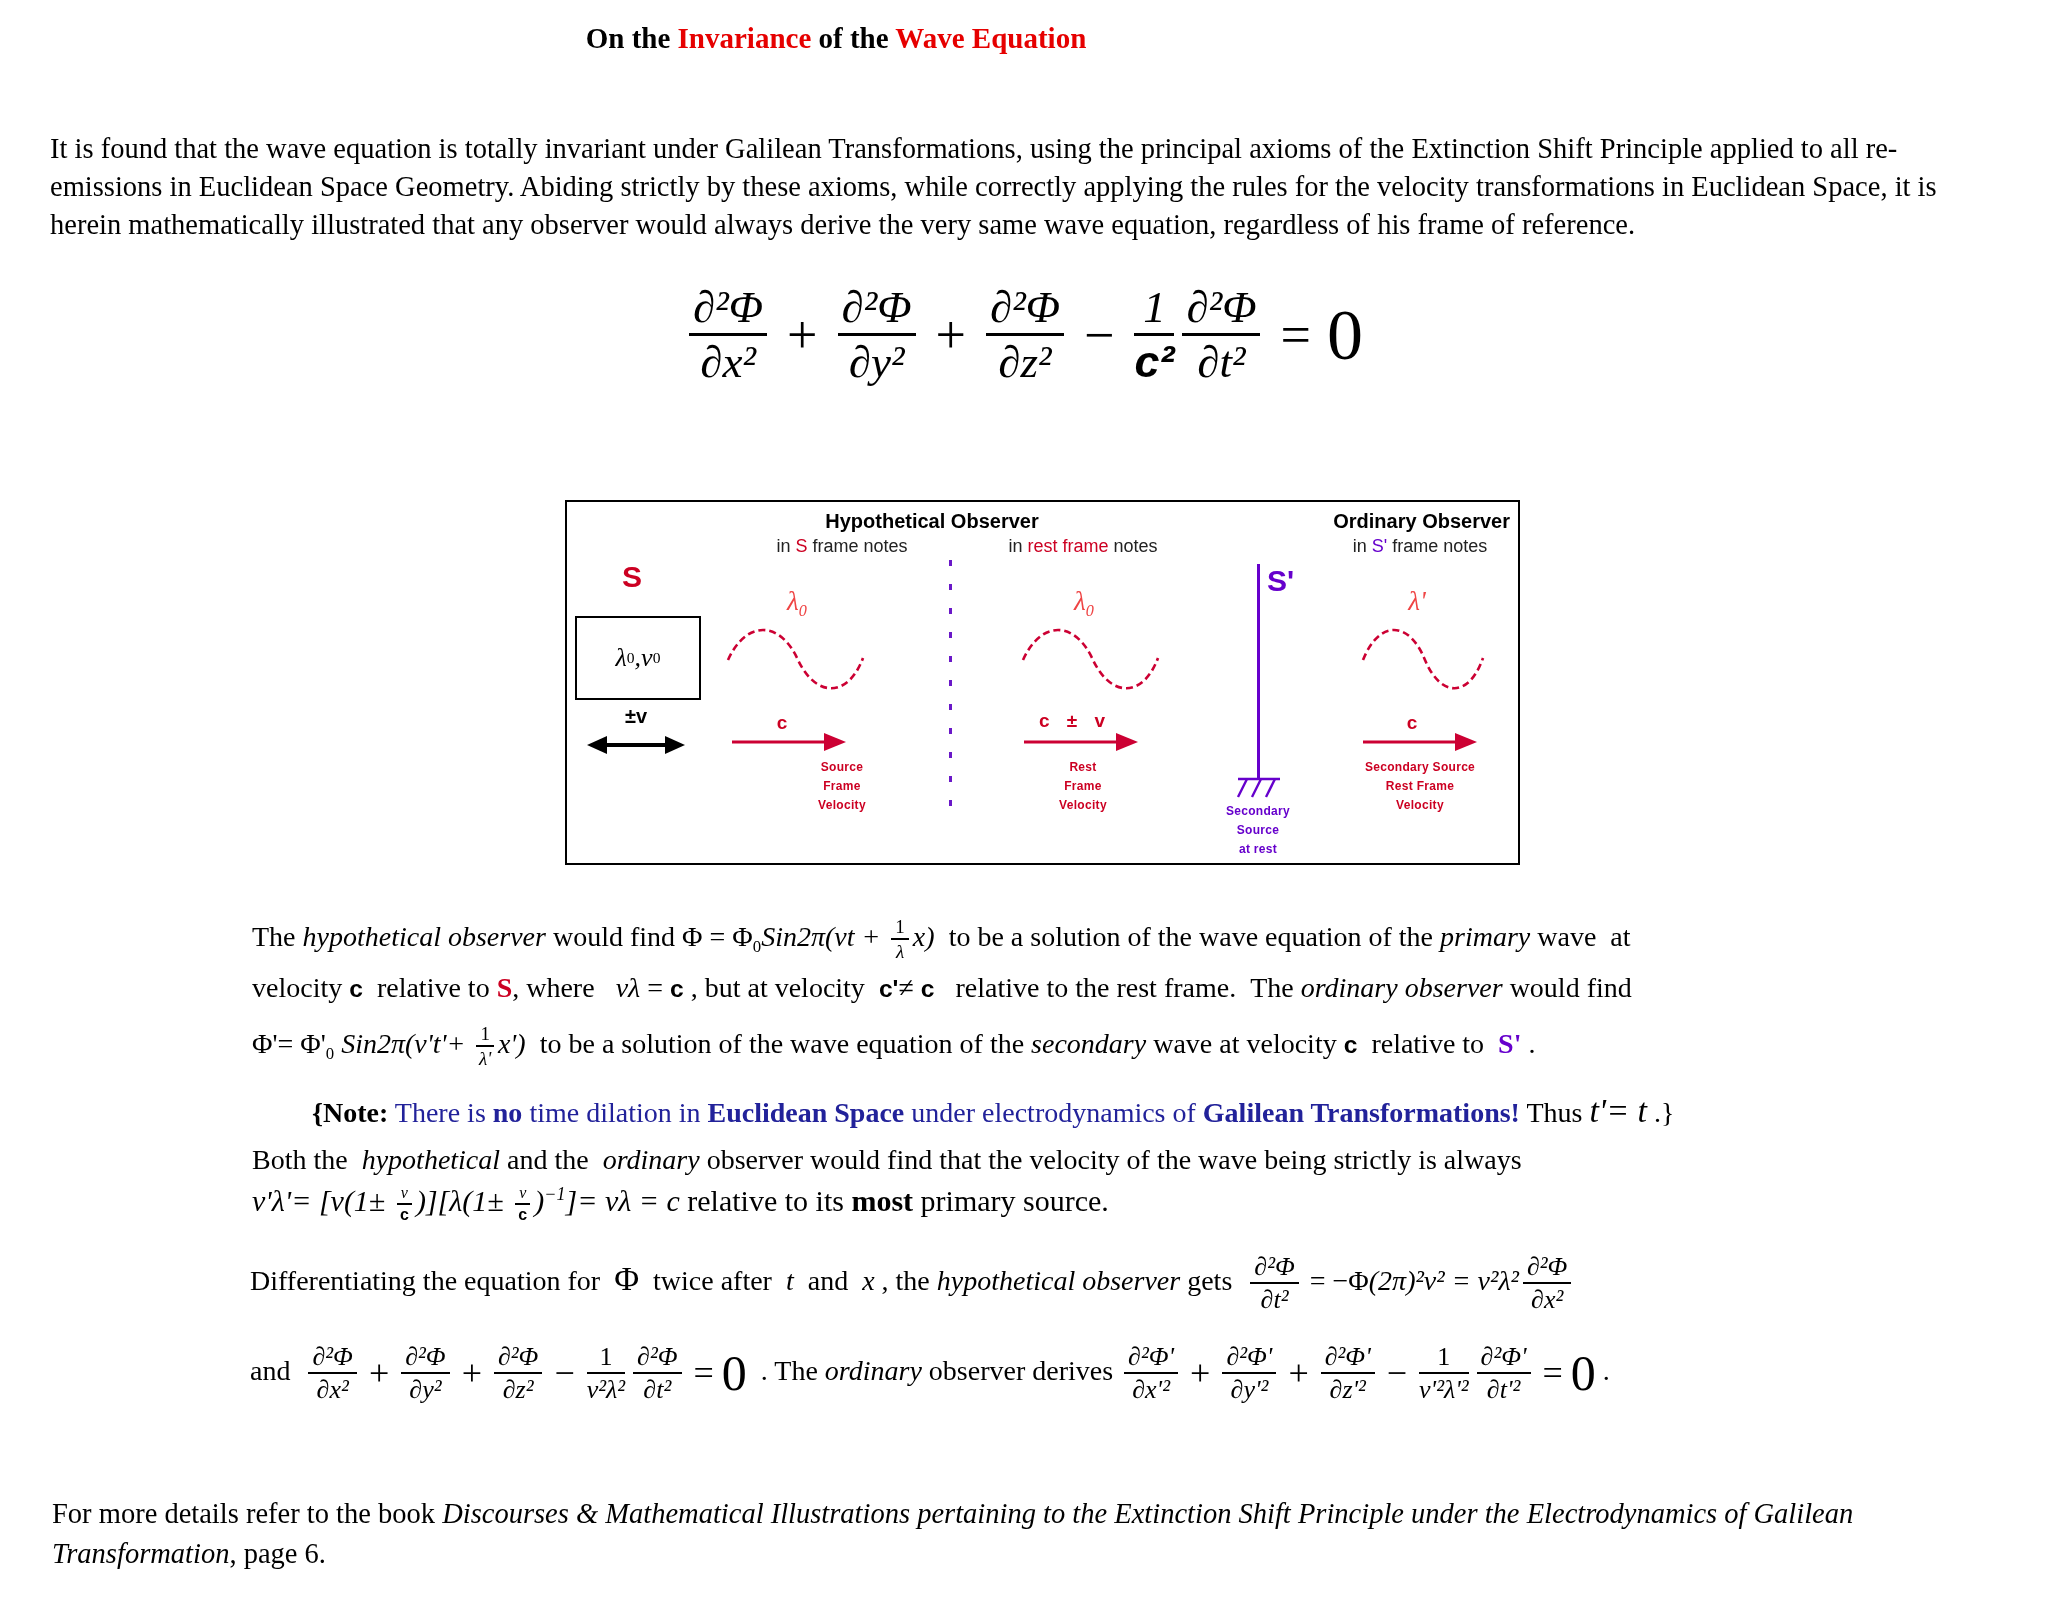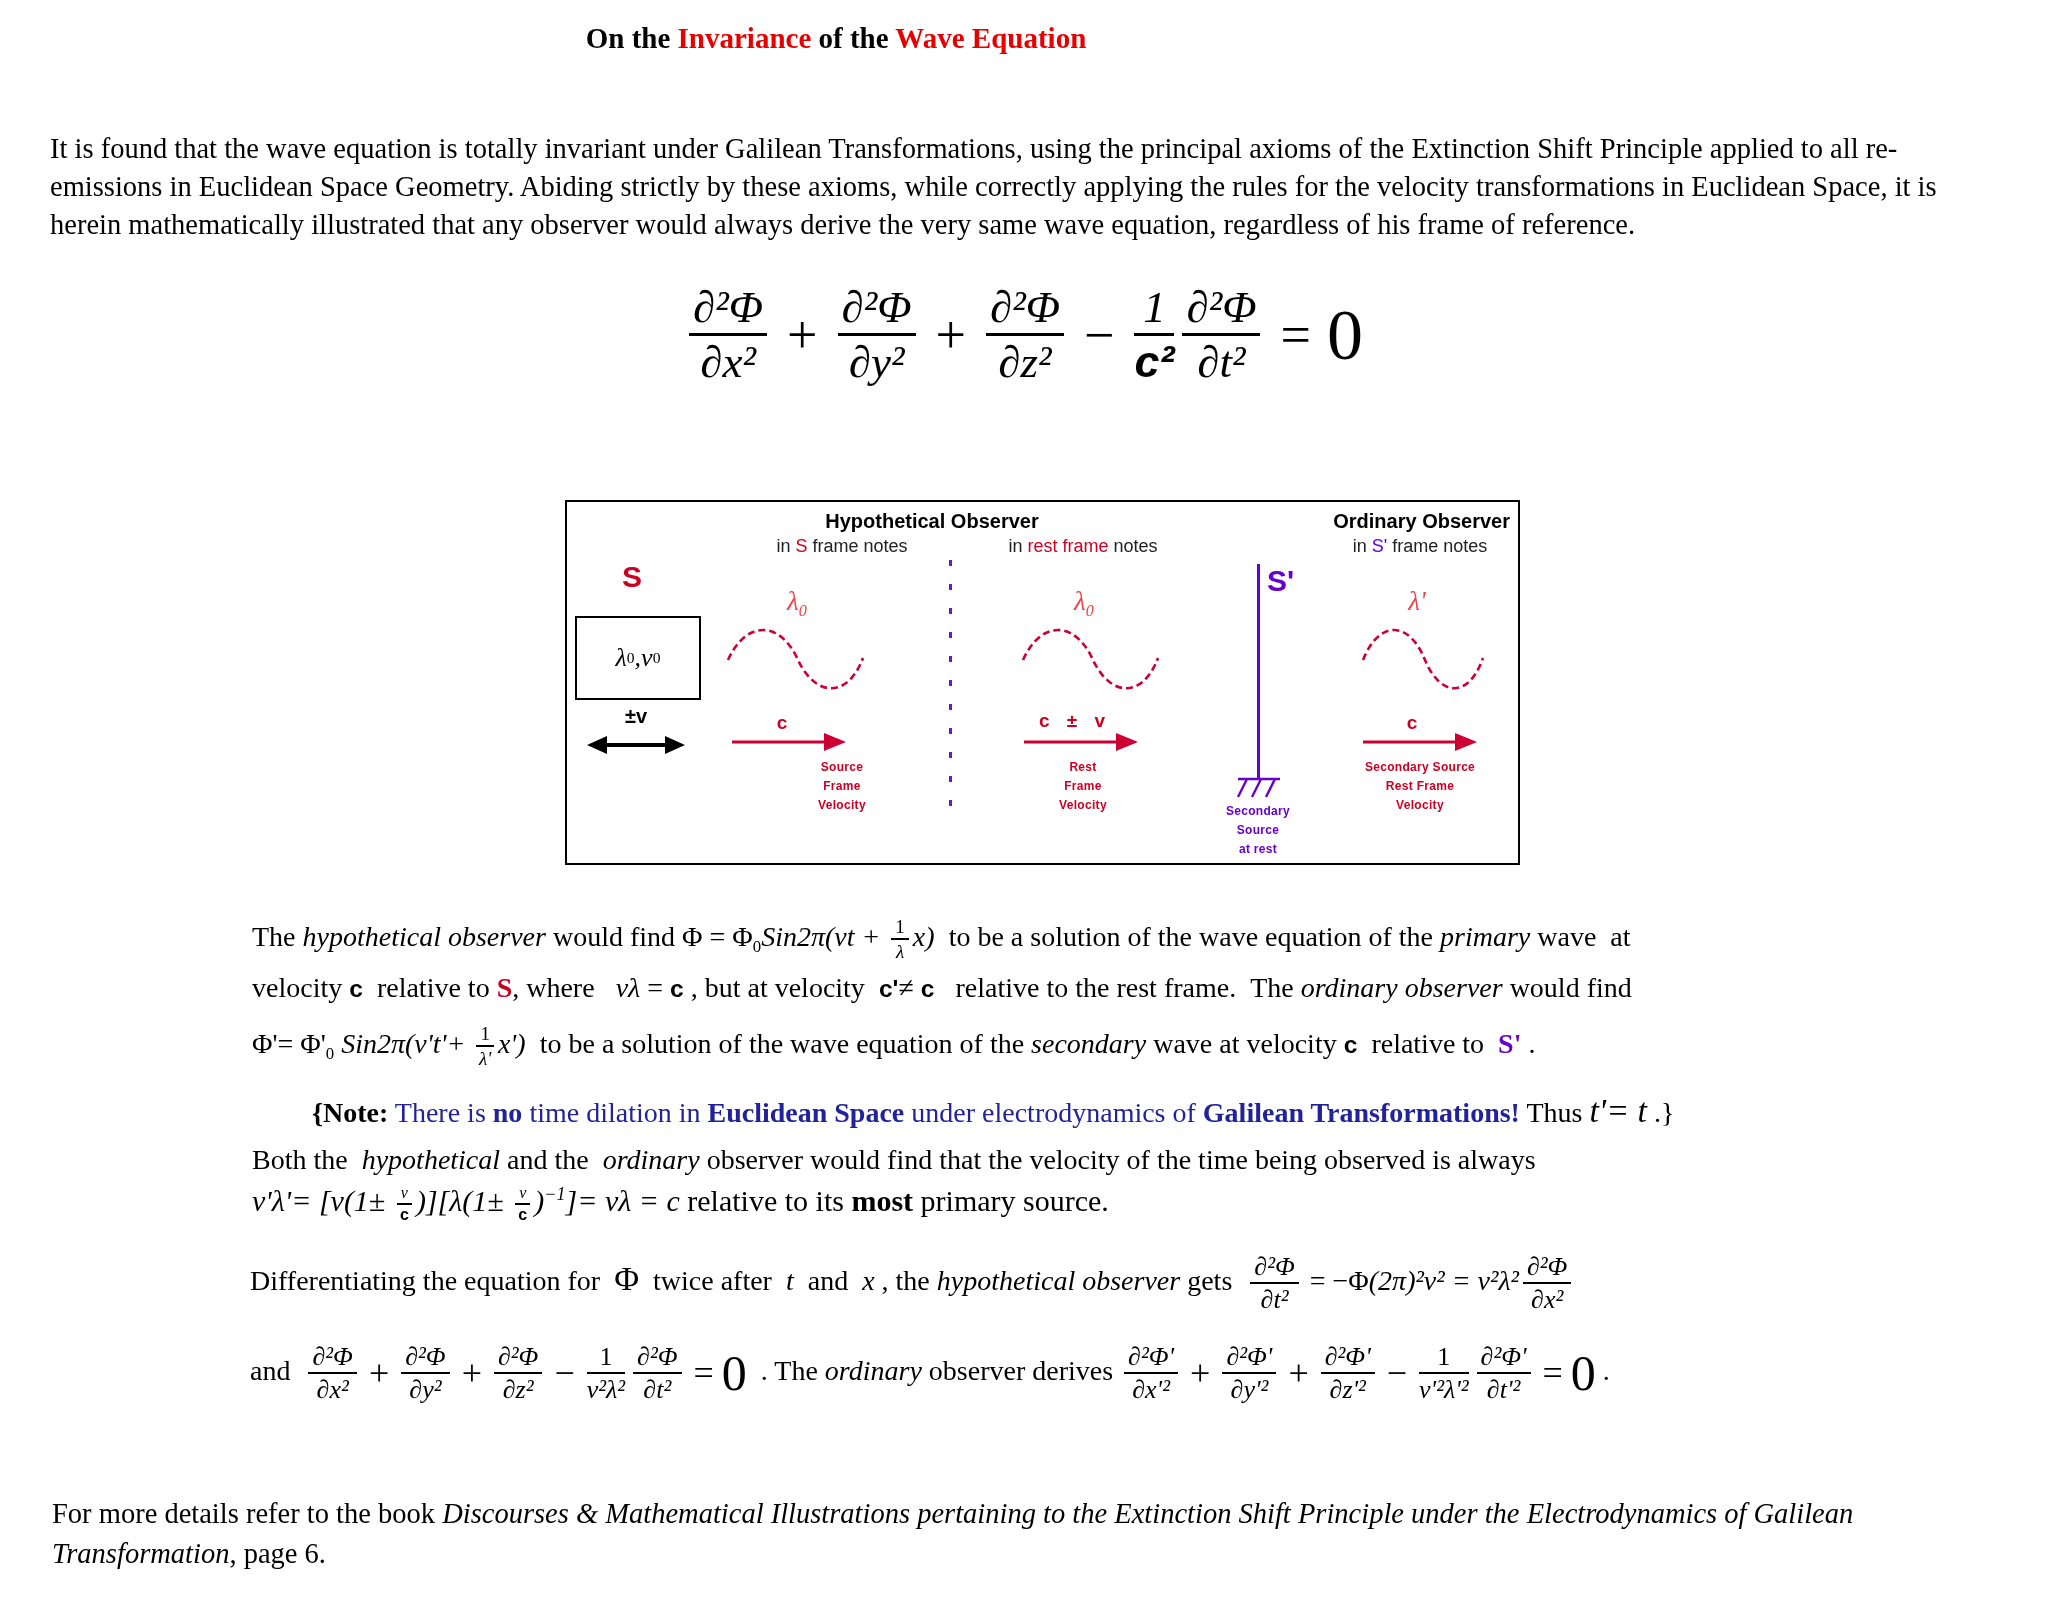--- a/index.html
+++ b/index.html
@@ -142,20 +142,20 @@
     </svg>
     <div class="dg-cap" style="left:768px;top:256px;width:170px;">Secondary Source
 Rest Frame
 Velocity</div>
   </div>
 
   <div class="line" style="left:252px;top:916px;"><span>The </span><span class="i">hypothetical observer</span><span> would find Φ = Φ</span><span class="sub">0</span><span class="i">Sin2π(νt + </span><span class="frac sf"><span class="num ">1</span><span class="den i">λ</span></span><span class="i">x)</span><span>&nbsp; to be a solution of the wave equation of the </span><span class="i">primary</span><span> wave&nbsp; at</span></div>
   <div class="line" style="left:252px;top:970px;"><span>velocity </span><span class="cc">c</span><span>&nbsp; relative to </span><span class="red b">S</span><span>, where &nbsp; </span><span class="i">νλ</span><span> = </span><span class="cc">c</span><span> , but at velocity &nbsp;</span><span class="cc">c'</span><span>≠ </span><span class="cc">c</span><span> &nbsp; relative to the rest frame. &nbsp;The </span><span class="i">ordinary observer</span><span> would find</span></div>
   <div class="line" style="left:252px;top:1023px;"><span>Φ'= Φ'</span><span class="sub">0</span><span class="i"> Sin2π(ν't'+ </span><span class="frac sf"><span class="num ">1</span><span class="den i">λ'</span></span><span class="i">x')</span><span>&nbsp; to be a solution of the wave equation of the </span><span class="i">secondary</span><span> wave at velocity </span><span class="cc">c</span><span>&nbsp; relative to &nbsp;</span><span class="purple b">S'</span><span> .</span></div>
   <div class="line" style="left:312px;top:1090px;"><span class="b">{</span><span class="bi">Note:</span><span class="navy"> There is </span><span class="navy b">no</span><span class="navy"> time dilation in </span><span class="navy bi">Euclidean Space</span><span class="navy"> under electrodynamics of </span><span class="navy bi">Galilean Transformations!</span><span> Thus </span><span class="i big">t'= t</span><span> .}</span></div>
-  <div class="line" style="left:252px;top:1142px;"><span>Both the &nbsp;</span><span class="i">hypothetical</span><span> and the &nbsp;</span><span class="i">ordinary</span><span> observer would find that the velocity of the time being observed is always</span></div>
+  <div class="line" style="left:252px;top:1142px;"><span>Both the &nbsp;</span><span class="i">hypothetical</span><span> and the &nbsp;</span><span class="i">ordinary</span><span> observer would find that the velocity of the wave being strictly is always</span></div>
   <div class="line" style="left:252px;top:1182px;font-size:30px;"><span class="i">ν'λ'= [ν(1± </span><span class="frac tf"><span class="num i">v</span><span class="den cc2">c</span></span><span class="i">)][λ(1± </span><span class="frac tf"><span class="num i">v</span><span class="den cc2">c</span></span><span class="i">)</span><span class="sup i">−1</span><span class="i">]= νλ = c</span><span> relative to its </span><span class="b">most</span><span> primary source.</span></div>
   <div class="line" style="left:250px;top:1252px;"><span>Differentiating the equation for &nbsp;</span><span class="big">Φ</span><span>&nbsp; twice after &nbsp;</span><span class="i">t</span><span>&nbsp; and &nbsp;</span><span class="i">x</span><span> , the </span><span class="i">hypothetical observer</span><span> gets &nbsp;</span><span class="frac mf i"><span class="num ">∂²Φ</span><span class="den ">∂t²</span></span><span> = −Φ</span><span class="i">(2π)²ν² = ν²λ²</span><span class="frac mf i"><span class="num ">∂²Φ</span><span class="den ">∂x²</span></span></div>
   <div class="line" style="left:250px;top:1342px;"><span>and &nbsp;</span><span class="frac mf i"><span class="num ">∂²Φ</span><span class="den ">∂x²</span></span><span class="op2">+</span><span class="frac mf i"><span class="num ">∂²Φ</span><span class="den ">∂y²</span></span><span class="op2">+</span><span class="frac mf i"><span class="num ">∂²Φ</span><span class="den ">∂z²</span></span><span class="op2">−</span><span class="frac mf"><span class="num ">1</span><span class="den i">ν²λ²</span></span><span class="frac mf i"><span class="num ">∂²Φ</span><span class="den ">∂t²</span></span><span class="op2">=</span><span class="zero2">0</span><span>&nbsp; . The </span><span class="i">ordinary</span><span> observer derives </span><span class="frac mf i"><span class="num ">∂²Φ'</span><span class="den ">∂x'²</span></span><span class="op2">+</span><span class="frac mf i"><span class="num ">∂²Φ'</span><span class="den ">∂y'²</span></span><span class="op2">+</span><span class="frac mf i"><span class="num ">∂²Φ'</span><span class="den ">∂z'²</span></span><span class="op2">−</span><span class="frac mf"><span class="num ">1</span><span class="den i">ν'²λ'²</span></span><span class="frac mf i"><span class="num ">∂²Φ'</span><span class="den ">∂t'²</span></span><span class="op2">=</span><span class="zero2">0</span><span> .</span></div>
 
   <div id="footer"><span>For more details refer to the book </span><span class="i">Discourses &amp; Mathematical Illustrations pertaining to the Extinction Shift Principle under the Electrodynamics of Galilean Transformation</span><span>, page 6.</span></div>
 
 </div>
 
 </body></html>

